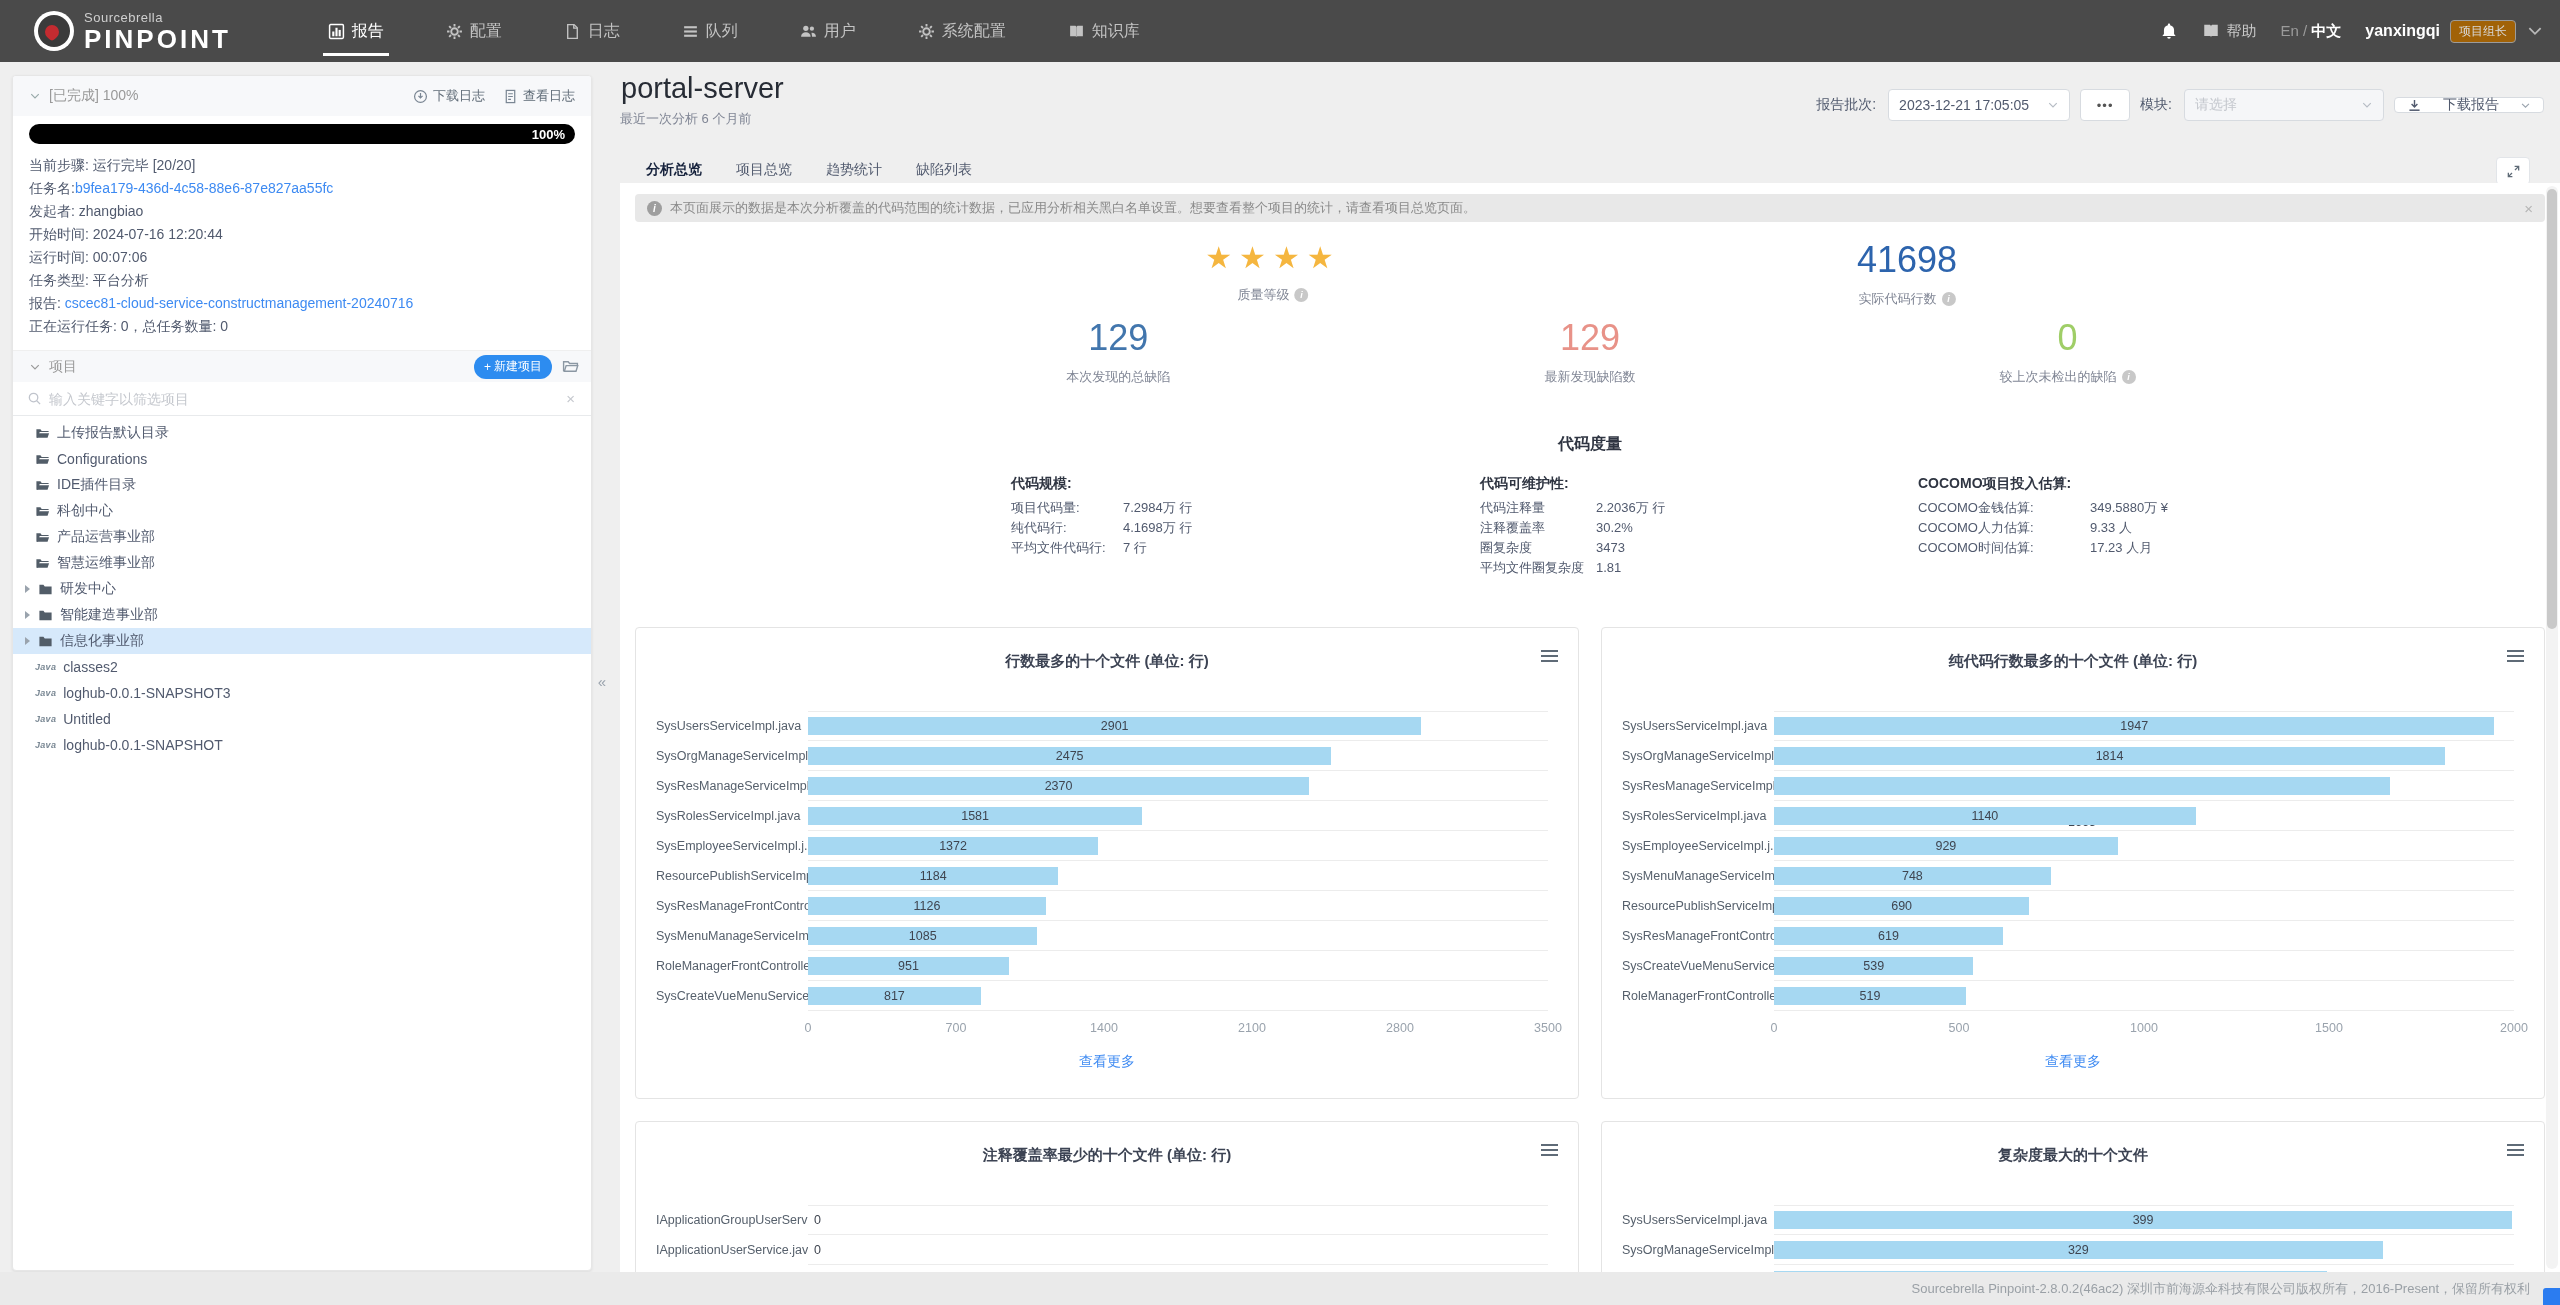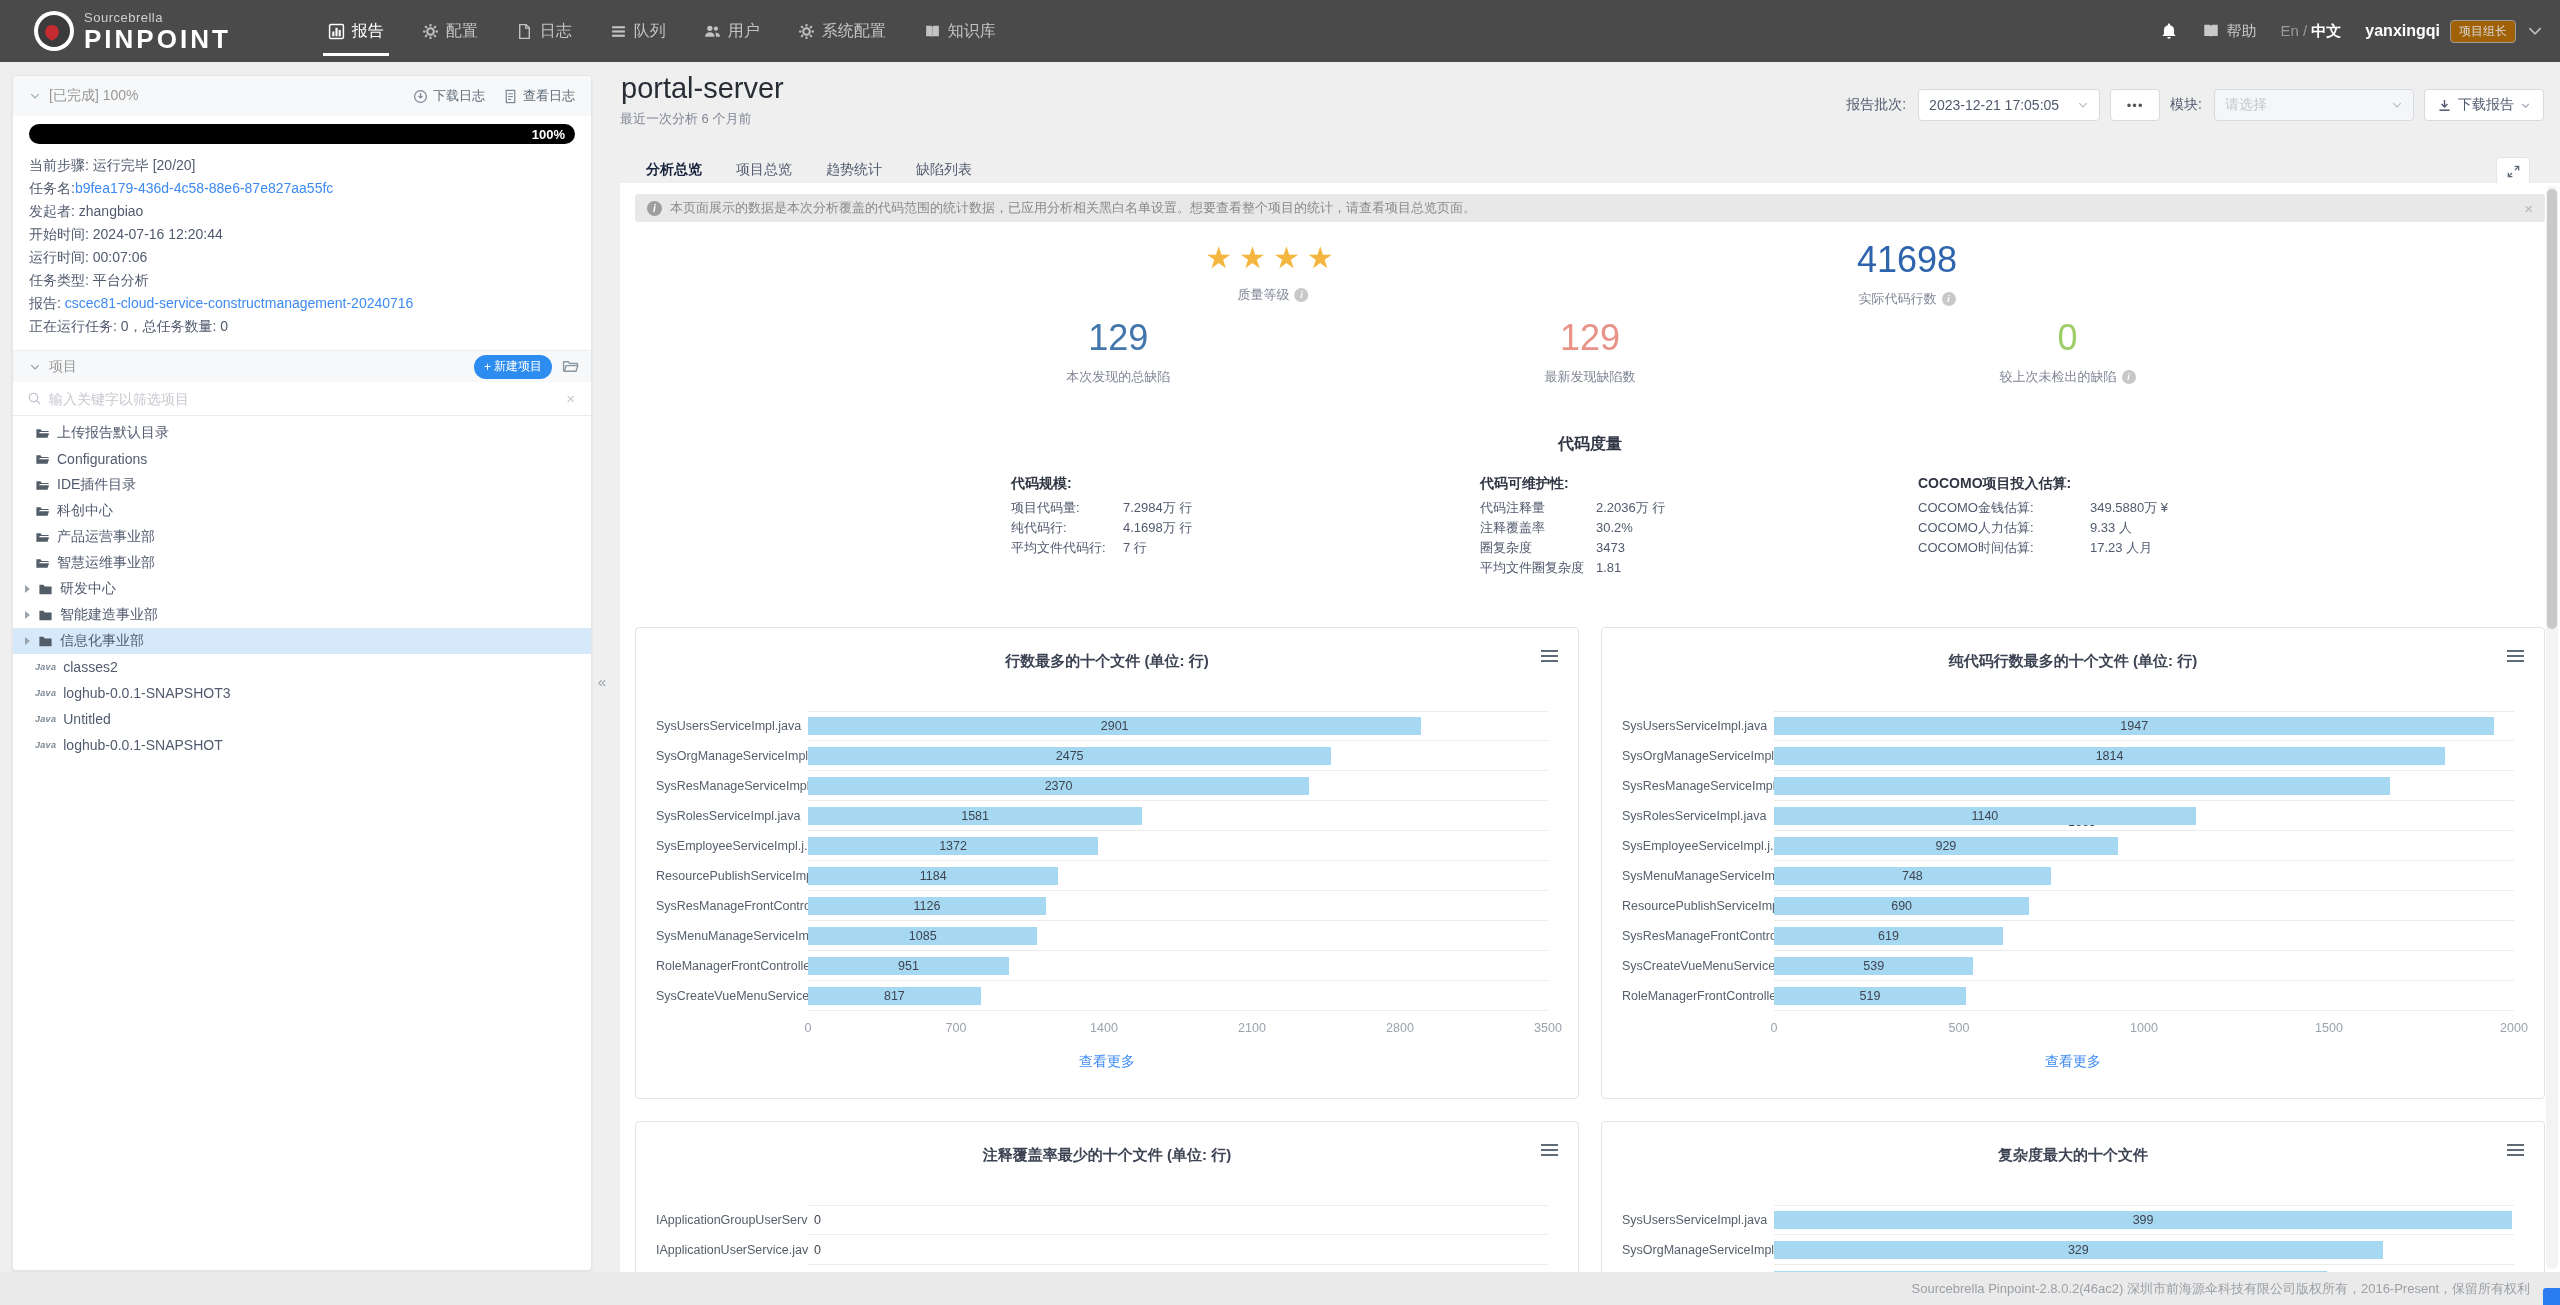--- a/index.html
+++ b/index.html
@@ -14,21 +14,21 @@
 
   
   .navbar { position:absolute; left:0; top:0; width:2560px; height:62px; background:#4a4a4a; display:flex; align-items:center; z-index:30; }
   .brand { display:flex; align-items:center; margin-left:34px; }
   .logo-circle { width:40px; height:40px; border-radius:50%; background:#fff; display:flex; align-items:center; justify-content:center; }
   .logo-inner { width:32px; height:32px; border-radius:50%; background:#3b3b3b; position:relative; overflow:hidden; }
   .logo-drop { position:absolute; left:7px; top:10px; width:14px; height:14px; background:#c42b30; border-radius:50% 50% 50% 4px; transform:rotate(-45deg); }
   .brand-text { margin-left:10px; }
   .brand-top { font-size:13px; color:#cfcfcf; letter-spacing:.5px; }
   .brand-bottom { font-size:26px; font-weight:800; color:#fff; letter-spacing:3px; line-height:1; margin-top:1px; }
-  .nav-items { display:flex; margin-left:78px; height:62px; }
+  .nav-items { display:flex; margin-left:78px; height:62px;gap:24px; }
   .nav-item { position:relative; display:flex; align-items:center; gap:7px; padding:0 19px; color:#c3c3c3; font-size:16px; cursor:pointer; }
   .nav-item .icon { font-size:17px; color:#c3c3c3; }
   .nav-item.active { color:#fff; }
   .nav-item.active .icon { color:#fff; }
   .nav-item.active::after { content:""; position:absolute; left:14px; right:14px; bottom:6px; height:3px; background:#fff; }
   .nav-right { margin-left:auto; display:flex; align-items:center; gap:24px; padding-right:16px; color:#c9c9c9; font-size:15px; }
   .nav-right .icon { font-size:18px; }
   .bell-btn { color:#fff; font-size:19px; cursor:pointer; }
   .help-item { display:flex; align-items:center; gap:6px; cursor:pointer; }
   .lang-item { cursor:pointer; }
@@ -76,21 +76,21 @@
   .page-subtitle { font-size:13px; color:#808695; margin-top:5px; }
   .header-controls { position:absolute; right:16px; top:17px; display:flex; align-items:center; gap:10px; font-size:14px; color:#515a6e; }
   .ctl-label { margin-right:2px; }
   .select { height:32px; background:#fff; border:1px solid #d7dbe0; border-radius:4px; display:flex; align-items:center; padding:0 10px; cursor:pointer; }
   .select .sel-text { font-size:14px; color:#515a6e; }
   .select .icon { margin-left:14px; color:#b6bcc4; font-size:12px; }
   .select.batch { width:182px; justify-content:space-between; }
   .select.module { width:200px; justify-content:space-between; background:#f5f6f8; cursor:not-allowed; }
   .select.module .sel-text { color:#c5c8ce; }
   .more-btn { width:50px; height:32px; background:#fff; border:1px solid #d7dbe0; border-radius:4px; display:flex; align-items:center; justify-content:center; color:#555; letter-spacing:1px; cursor:pointer; font-size:13px; }
-  .dl-report-btn { height:32px; background:#fff; border:1px solid #d7dbe0; border-radius:4px; display:flex; align-items:center; gap:6px; padding:0 12px; cursor:pointer; color:#515a6e; }
+  .dl-report-btn { height:16px; background:#fff; border:1px solid #d7dbe0; border-radius:4px; display:flex; align-items:center; gap:21px; padding:0 12px; cursor:pointer; color:#515a6e; }
   .dl-report-btn .icon { font-size:15px; color:#515a6e; }
   .dl-report-btn .caret-d { font-size:11px; color:#9aa3ad; }
   .tab-bar { position:absolute; left:0; right:0; bottom:0; height:40px; border-bottom:1px solid #d8dce1; display:flex; align-items:flex-end; padding-left:26px; gap:34px; }
   .tab { padding-bottom:13px; font-size:14px; color:#515a6e; cursor:pointer; position:relative; }
   .tab.active { color:#17233d; font-weight:bold; }
   .tab.active::after { content:""; position:absolute; left:-4px; right:-4px; bottom:0; height:2px; background:#17233d; }
   .fullscreen-btn { position:absolute; right:30px; bottom:8px; width:34px; height:28px; background:#fff; border:1px solid #e2e5e9; border-radius:4px; display:flex; align-items:center; justify-content:center; color:#5f6b77; font-size:15px; cursor:pointer; }
 
   .content { position:absolute; left:0; right:0; top:121px; bottom:0; background:#fff; overflow:hidden; padding:0 15px; }
 

